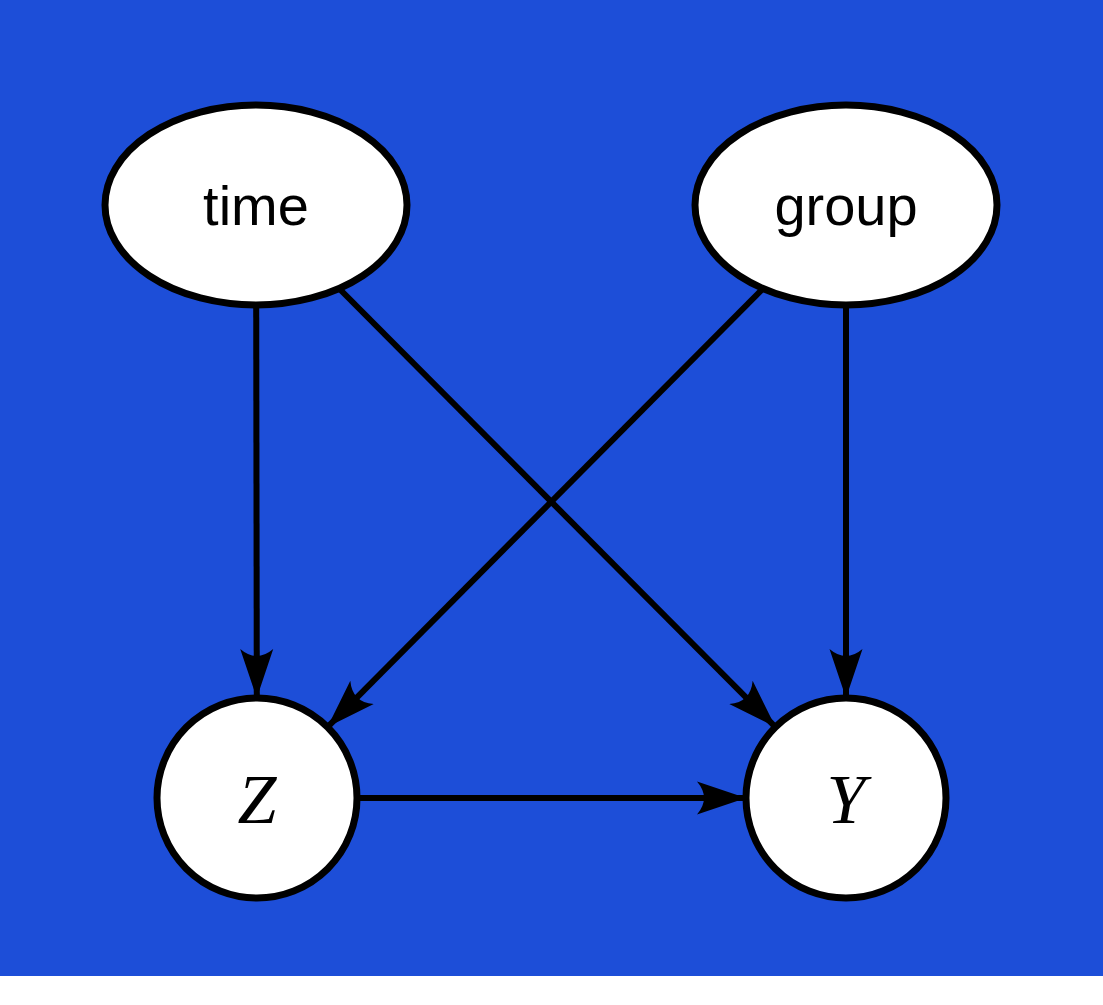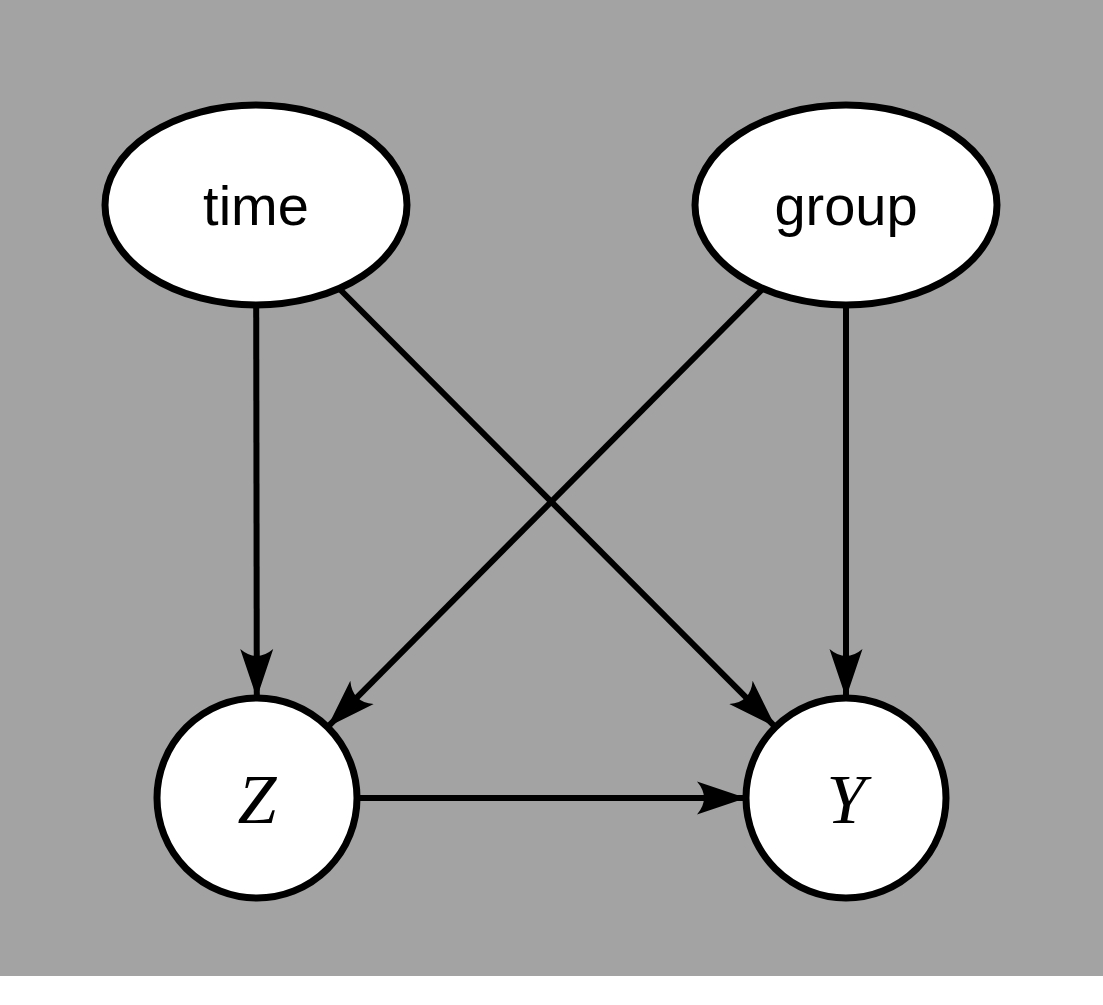--- a/index.html
+++ b/index.html
@@ -4,21 +4,21 @@
 <style>
   html, body {
     margin: 0;
     padding: 0;
     background: #ffffff;
   }
   .stage {
     position: relative;
     width: 1103px;
     height: 976px;
-    background: #a3a3a3;
+    background: #1d4ed8;
     overflow: hidden;
   }
   svg text {
     user-select: none;
   }
   .node-label-sans {
     font-family: "Liberation Sans", "DejaVu Sans", sans-serif;
     font-size: 56px;
     fill: #000000;
   }

